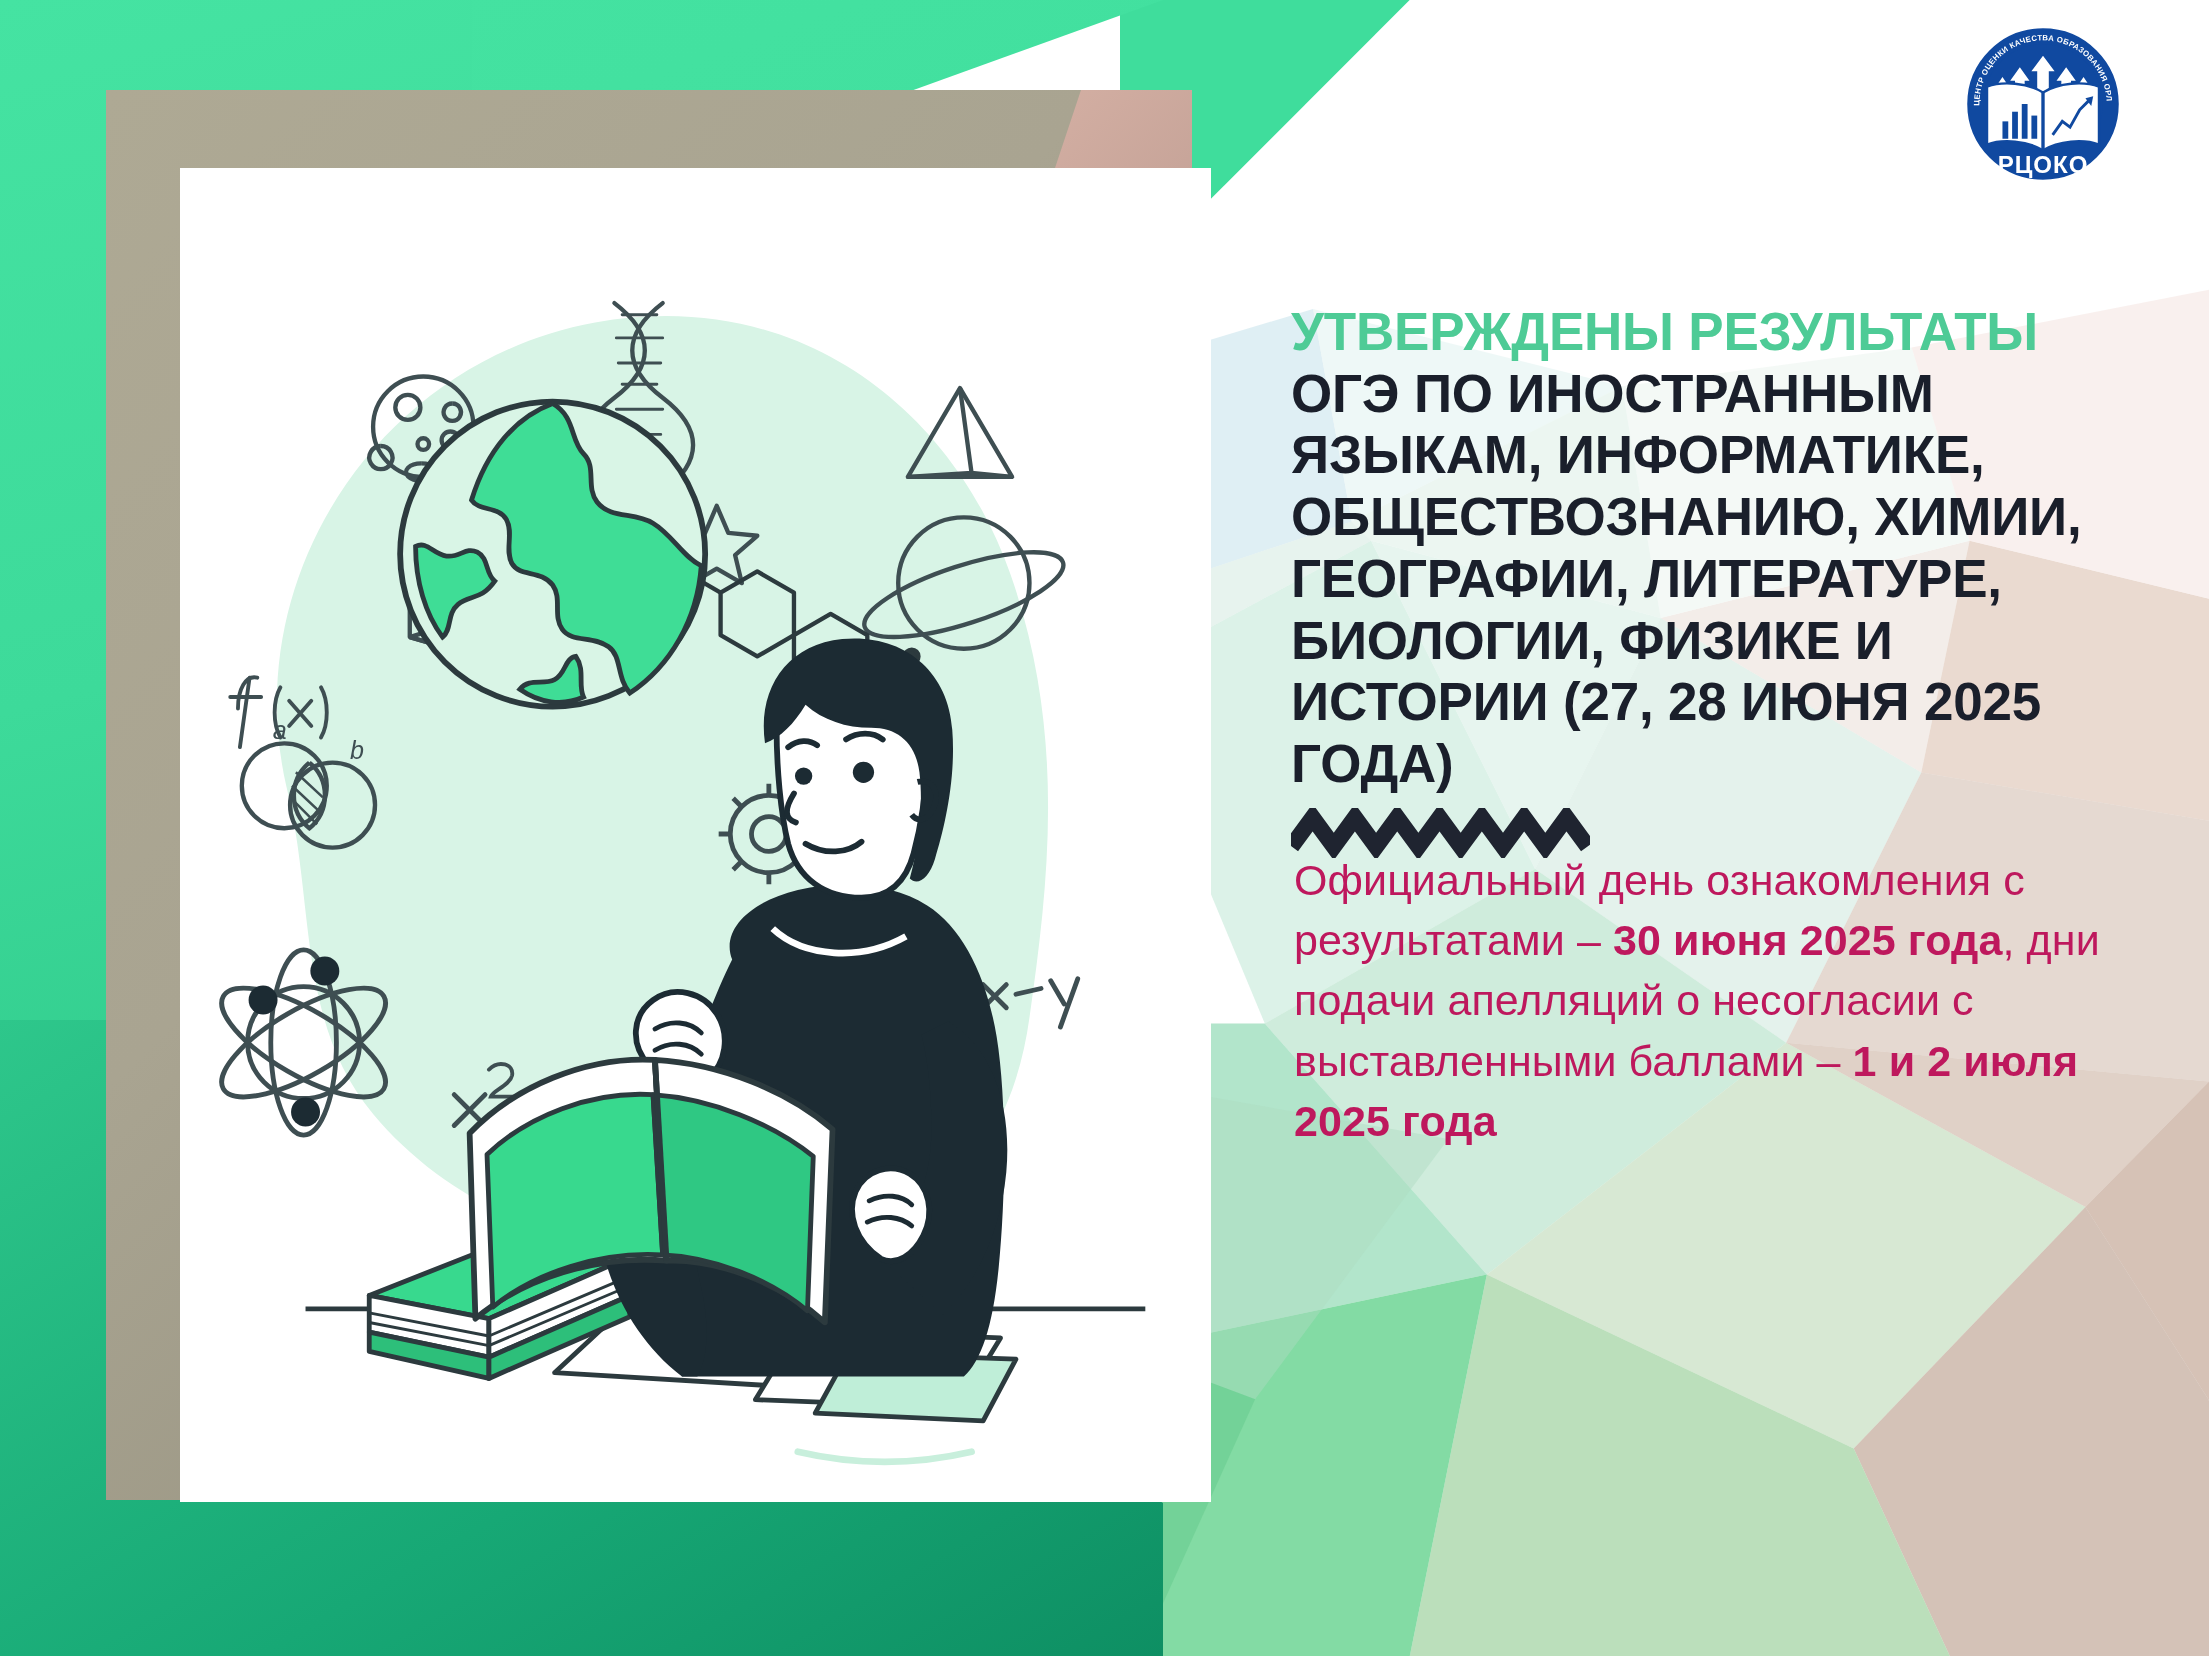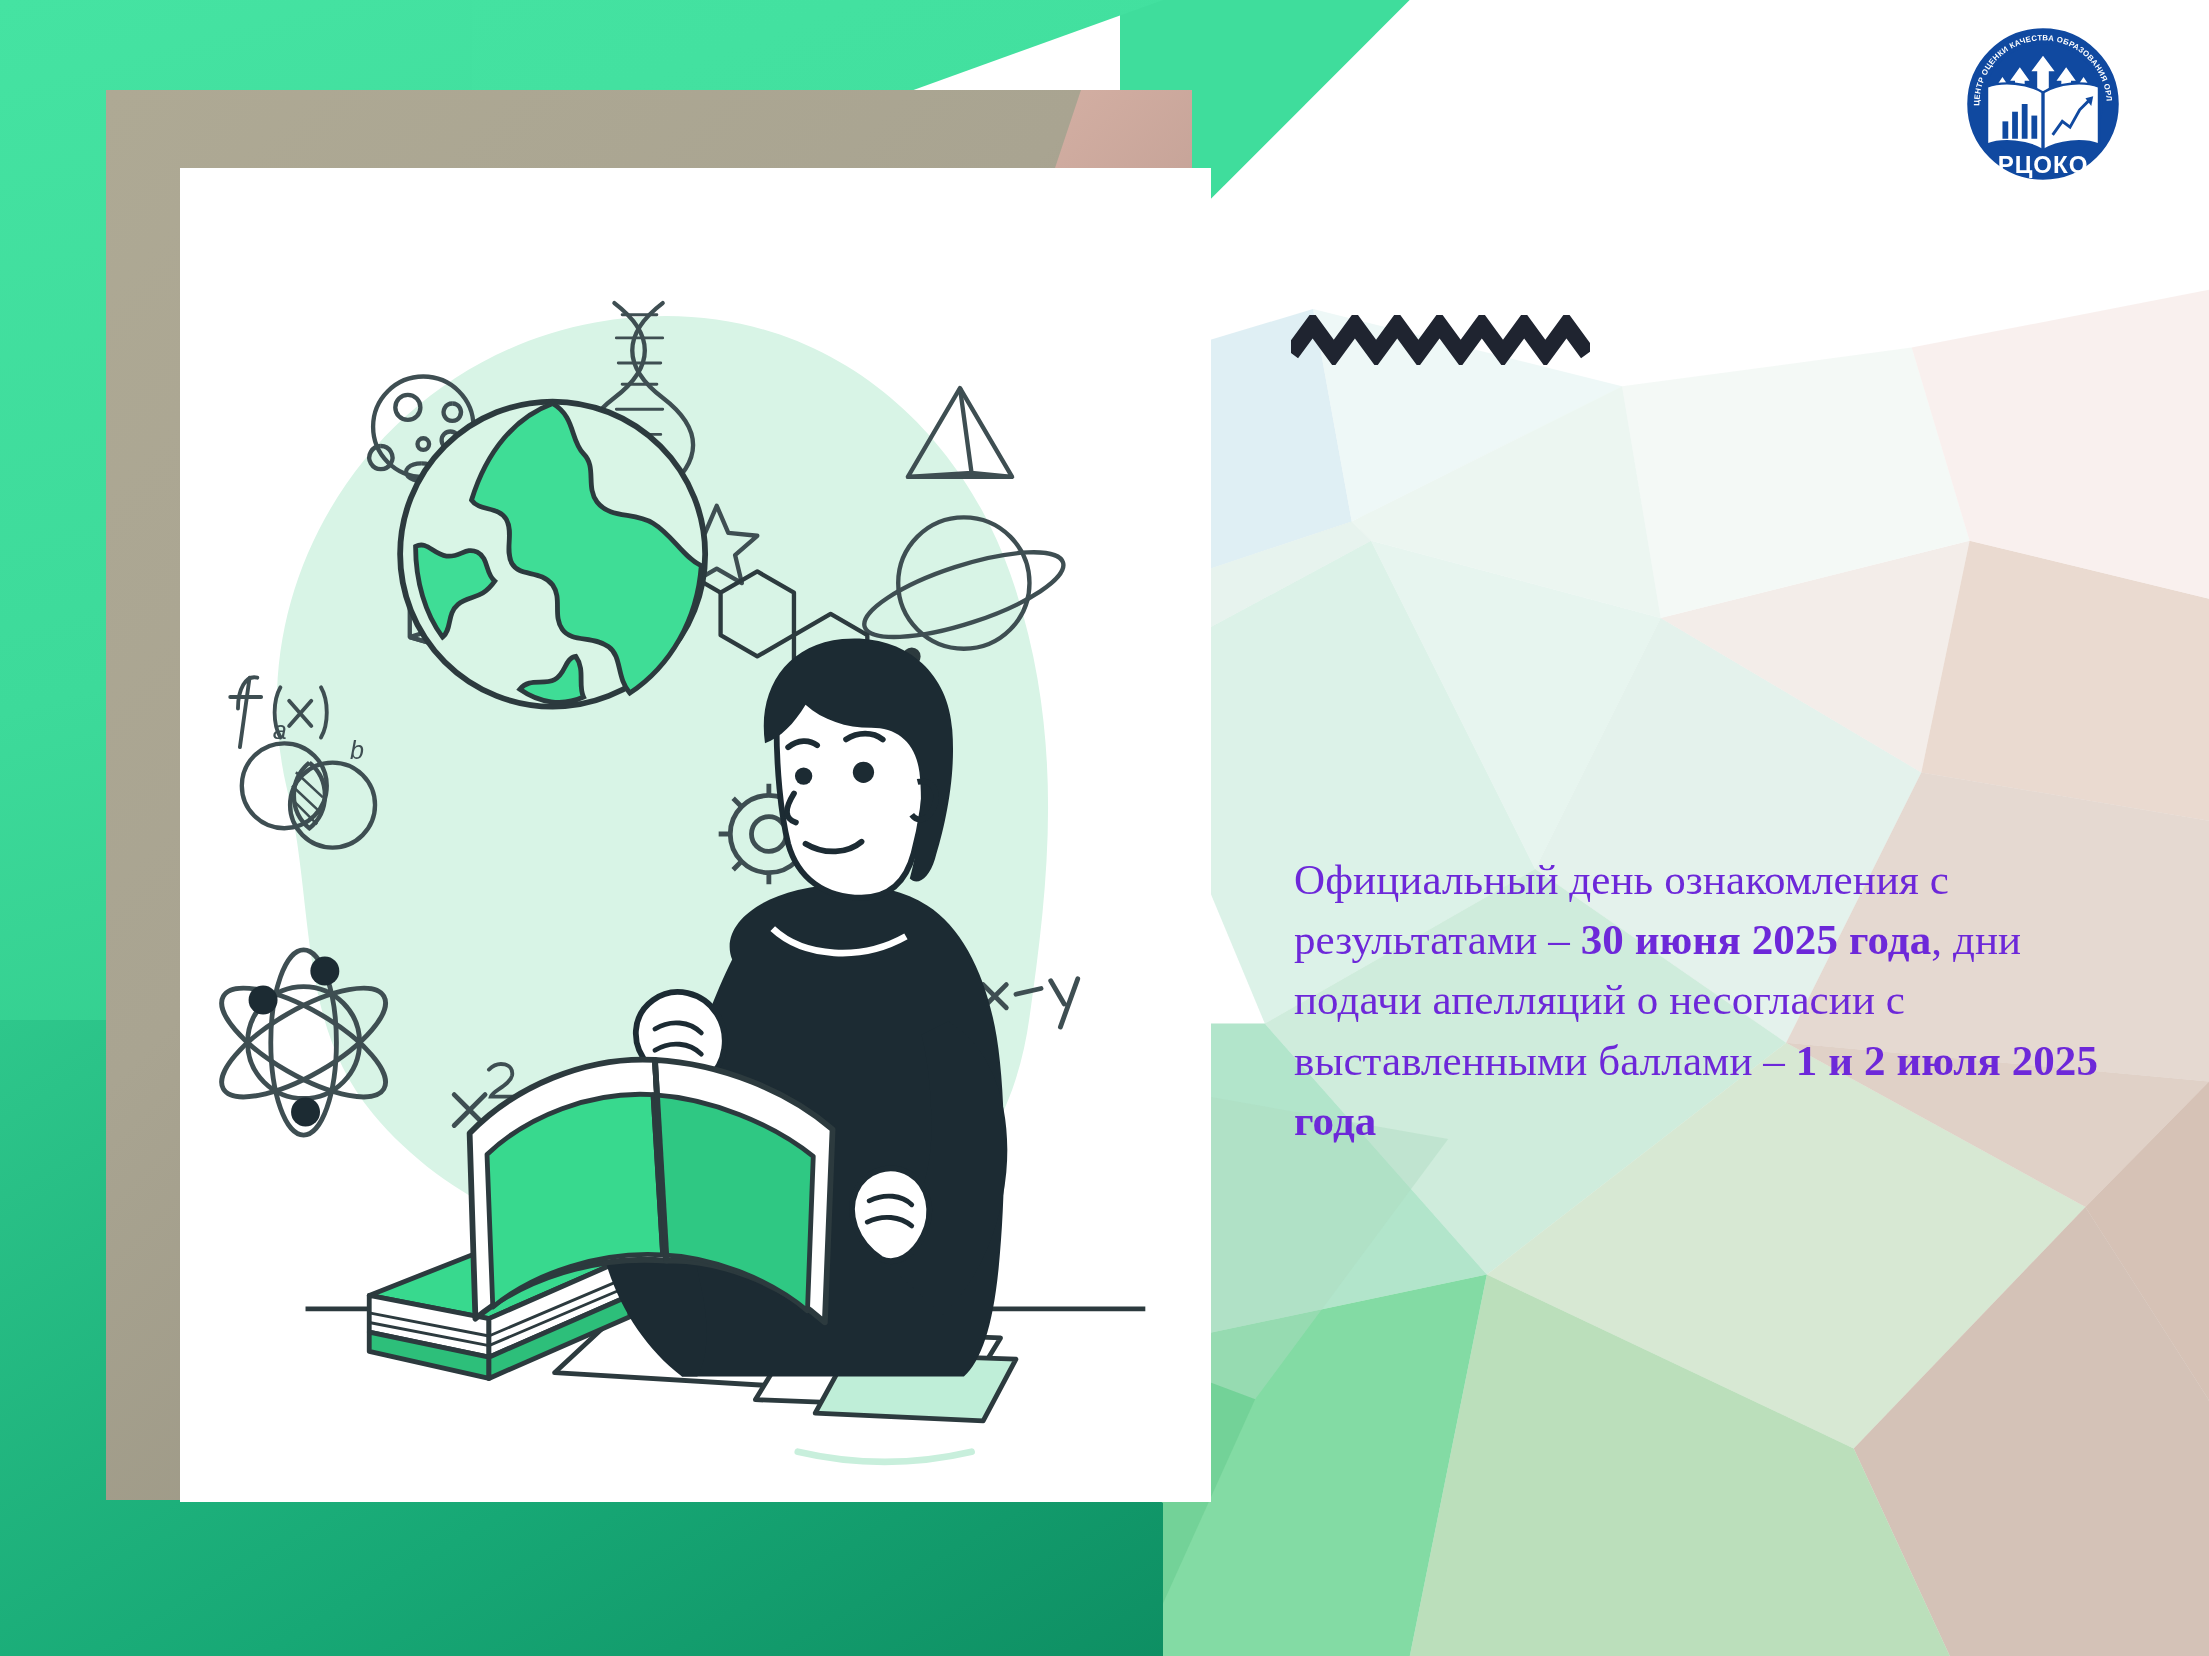--- a/index.html
+++ b/index.html
@@ -120,24 +120,24 @@
     margin-top: 13.5px;
     width: 299px; height: 50px;
   }
 
   .body-col {
     position: absolute;
     left: 1294px; top: 850px;
     width: 811px;
   }
   .body-text {
-    font-family: Liberation Serif, serif;
+    font-family: Liberation Sans, sans-serif;
     font-size: 43px;
     line-height: 1.40;
-    color: #6d28d9;
+    color: #be185d;
     margin: 0;
     letter-spacing: 0.1px;
   }
   .body-text b { font-weight: bold; }
 </style>
 </head>
 <body>
 
 <div id="poster">
 
@@ -490,20 +490,21 @@
 
         <polyline points="96,118 106,104 114,110 124,92 134,82" fill="none" stroke="#1049A0" stroke-width="3"></polyline>
         <polygon points="130,80 138,78 136,88" fill="#1049A0"></polygon>
       </g>
 
       <text x="86" y="158" text-anchor="middle" font-family="'Liberation Sans',sans-serif" font-size="25" font-weight="bold" fill="#ffffff" letter-spacing="1">РЦОКО</text>
     </svg>
   </div>
 
   <div class="text-col">
+    <h1 class="headline"><span class="accent">УТВЕРЖДЕНЫ РЕЗУЛЬТАТЫ</span><span> ОГЭ ПО ИНОСТРАННЫМ ЯЗЫКАМ, ИНФОРМАТИКЕ, ОБЩЕСТВОЗНАНИЮ, ХИМИИ, ГЕОГРАФИИ, ЛИТЕРАТУРЕ, БИОЛОГИИ, ФИЗИКЕ И ИСТОРИИ (27, 28 ИЮНЯ 2025 ГОДА)</span></h1>
 
     <svg class="zigzag" viewBox="0 0 310 52">
       <polyline points="0,40 22,10 44,40 66,10 88,40 110,10 132,40 154,10 176,40 198,10 220,40 242,10 264,40 286,10 308,40" fill="none" stroke="#1F2430" stroke-width="17" stroke-linejoin="miter"></polyline>
     </svg>
   </div>
 
   <div class="body-col">
     <p class="body-text"><span>Официальный день ознакомления с результатами – </span><b>30 июня 2025 года</b><span>, дни подачи апелляций о несогласии с выставленными баллами – </span><b>1 и 2 июля 2025 года</b></p>
   </div>
 

